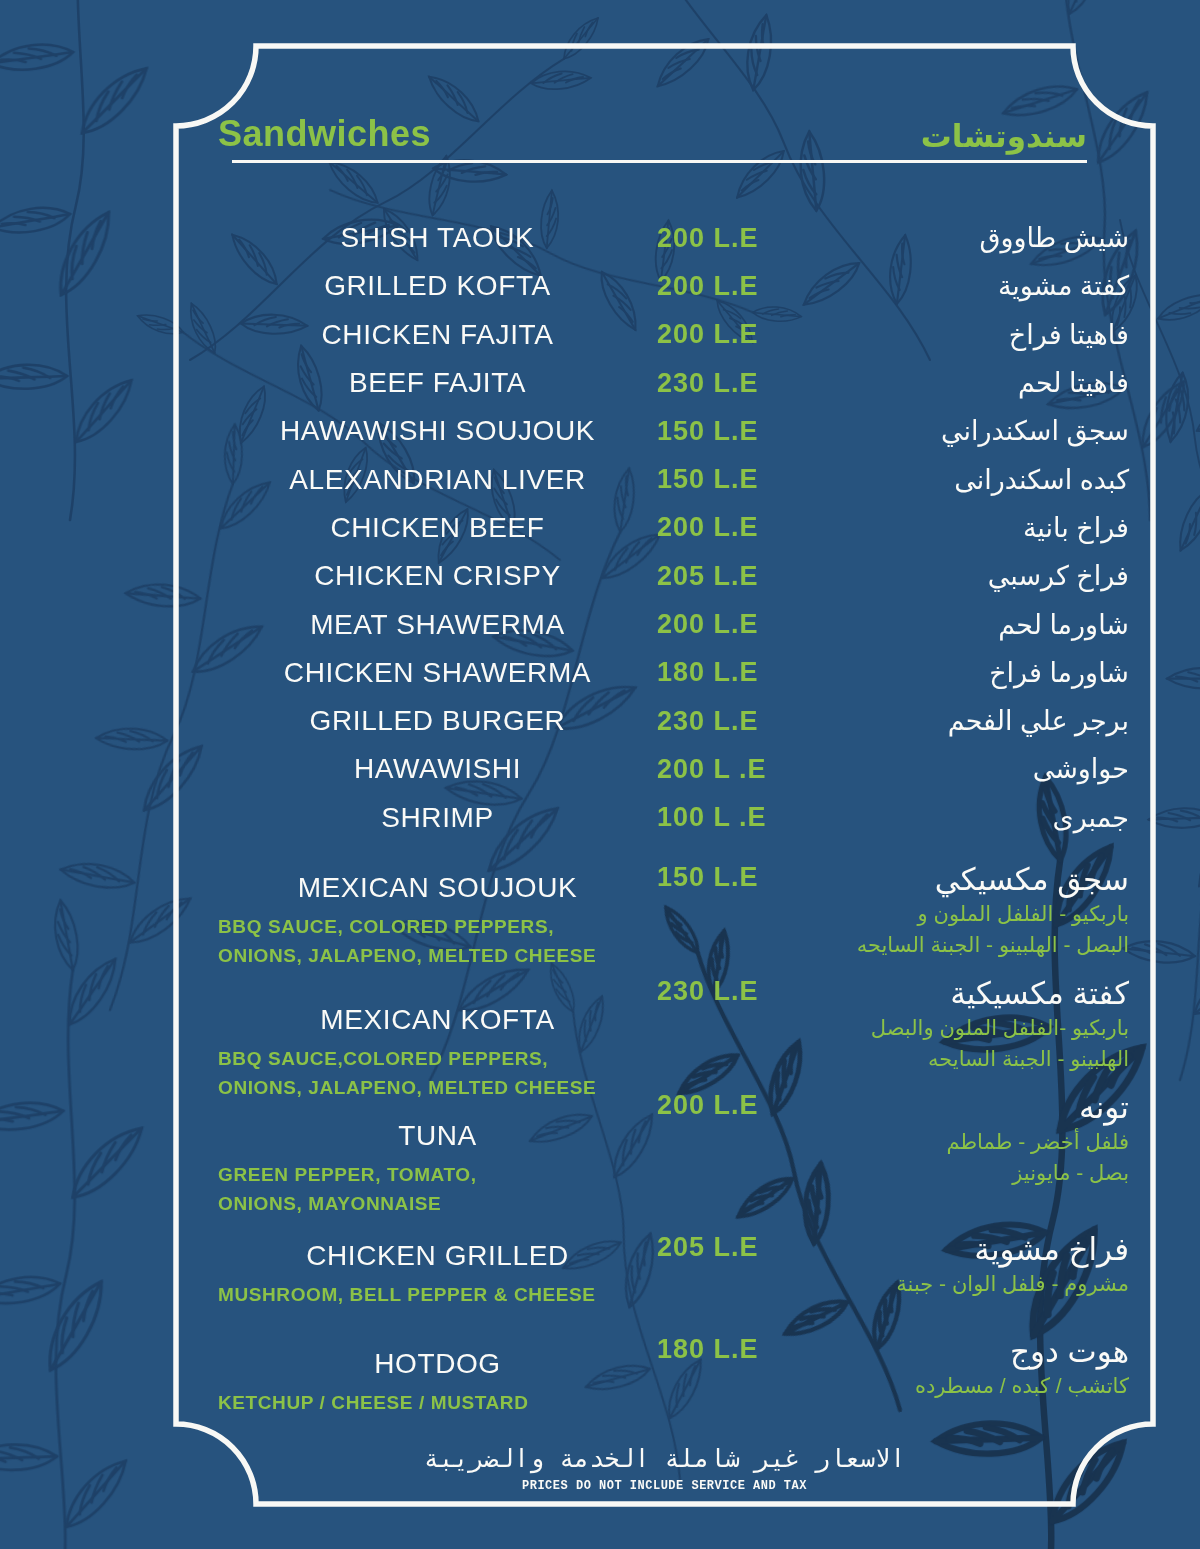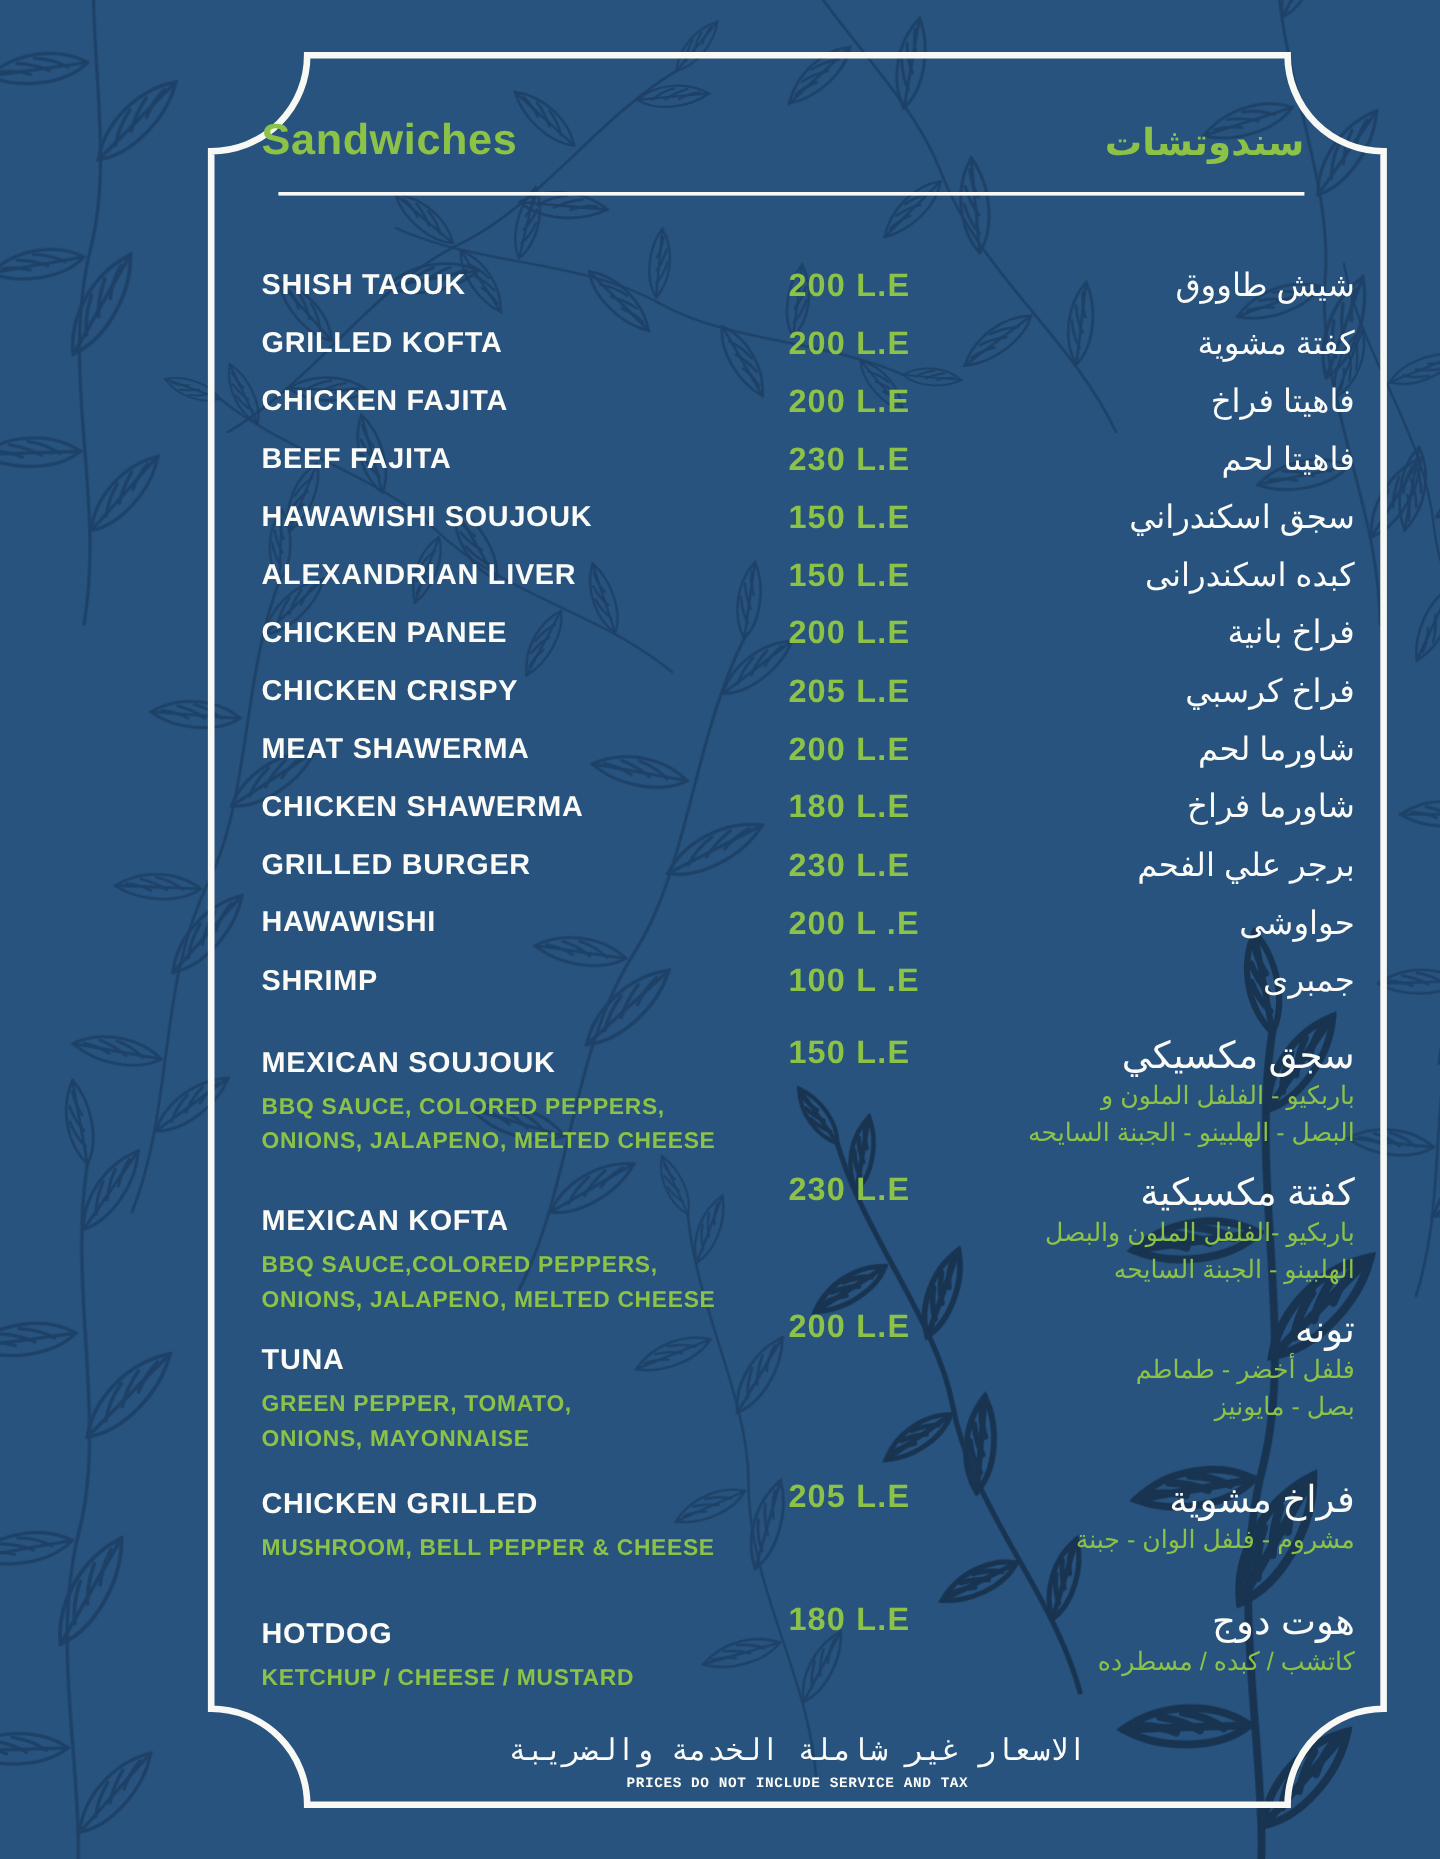--- a/index.html
+++ b/index.html
@@ -16,27 +16,27 @@
     background:var(--bg);
     font-family:"Liberation Sans","DejaVu Sans",sans-serif;
   }
   svg.decor,svg.frame{position:absolute;left:0;top:0;width:1200px;height:1549px;}
   .leaves-thin{stroke:var(--leaf);stroke-width:1.7;fill:none;opacity:.9;stroke-linecap:round;}
   .leaves-bold{stroke:var(--leaf-dark);stroke-width:3.4;fill:none;opacity:.95;stroke-linecap:round;}
   .frame path{fill:none;stroke:var(--frame);stroke-width:5.5;}
   .content{position:absolute;left:176px;top:46px;width:977px;height:1458px;}
   
   .header{position:absolute;top:52px;left:42px;right:66px;display:flex;justify-content:space-between;align-items:flex-end;}
-  .title-en{font-size:36px;font-weight:700;color:var(--accent);letter-spacing:.5px;line-height:1;}
+  .title-en{font-size:36px;font-weight:700;color:var(--accent);letter-spacing:.5px;line-height:1;margin-top:18px;}
   .title-ar{font-size:31px;font-weight:700;color:var(--accent);line-height:1;}
   .divider{position:absolute;top:114px;left:56px;width:855px;height:3px;background:var(--frame);}
   
   .simple-items{position:absolute;top:168px;left:42px;right:24px;}
   .row{height:48.3px;display:flex;align-items:center;}
-  .en-name{flex:0 0 439px;font-size:24px;font-weight:700;color:var(--text);letter-spacing:.6px;}
+  .en-name{flex:0 0 439px;font-size:28px;font-weight:400;color:var(--text);letter-spacing:.6px;text-align:center;}
   .price{flex:0 0 155px;font-size:27px;font-weight:700;color:var(--accent);letter-spacing:1px;white-space:nowrap;}
   .ar-name{flex:1;text-align:right;font-size:27px;color:var(--text);}
   
   .detail-items .detail-block{position:absolute;left:42px;right:24px;display:flex;align-items:flex-start;}
   .detail-items .detail-block:nth-of-type(1){top:816px;}
   .detail-items .detail-block:nth-of-type(2){top:930px;}
   .detail-items .detail-block:nth-of-type(3){top:1044px;}
   .detail-items .detail-block:nth-of-type(4){top:1186px;}
   .detail-items .detail-block:nth-of-type(5){top:1288px;}
   .d-left{flex:0 0 439px;}
@@ -145,21 +145,21 @@
     <span class="ar-name" dir="rtl">سجق اسكندراني</span>
   </div>
 
   <div class="row">
     <span class="en-name">ALEXANDRIAN LIVER</span>
     <span class="price">150 L.E</span>
     <span class="ar-name" dir="rtl">كبده اسكندرانى</span>
   </div>
 
   <div class="row">
-    <span class="en-name">CHICKEN PANEE</span>
+    <span class="en-name">CHICKEN BEEF</span>
     <span class="price">200 L.E</span>
     <span class="ar-name" dir="rtl">فراخ بانية</span>
   </div>
 
   <div class="row">
     <span class="en-name">CHICKEN CRISPY</span>
     <span class="price">205 L.E</span>
     <span class="ar-name" dir="rtl">فراخ كرسبي</span>
   </div>
 

